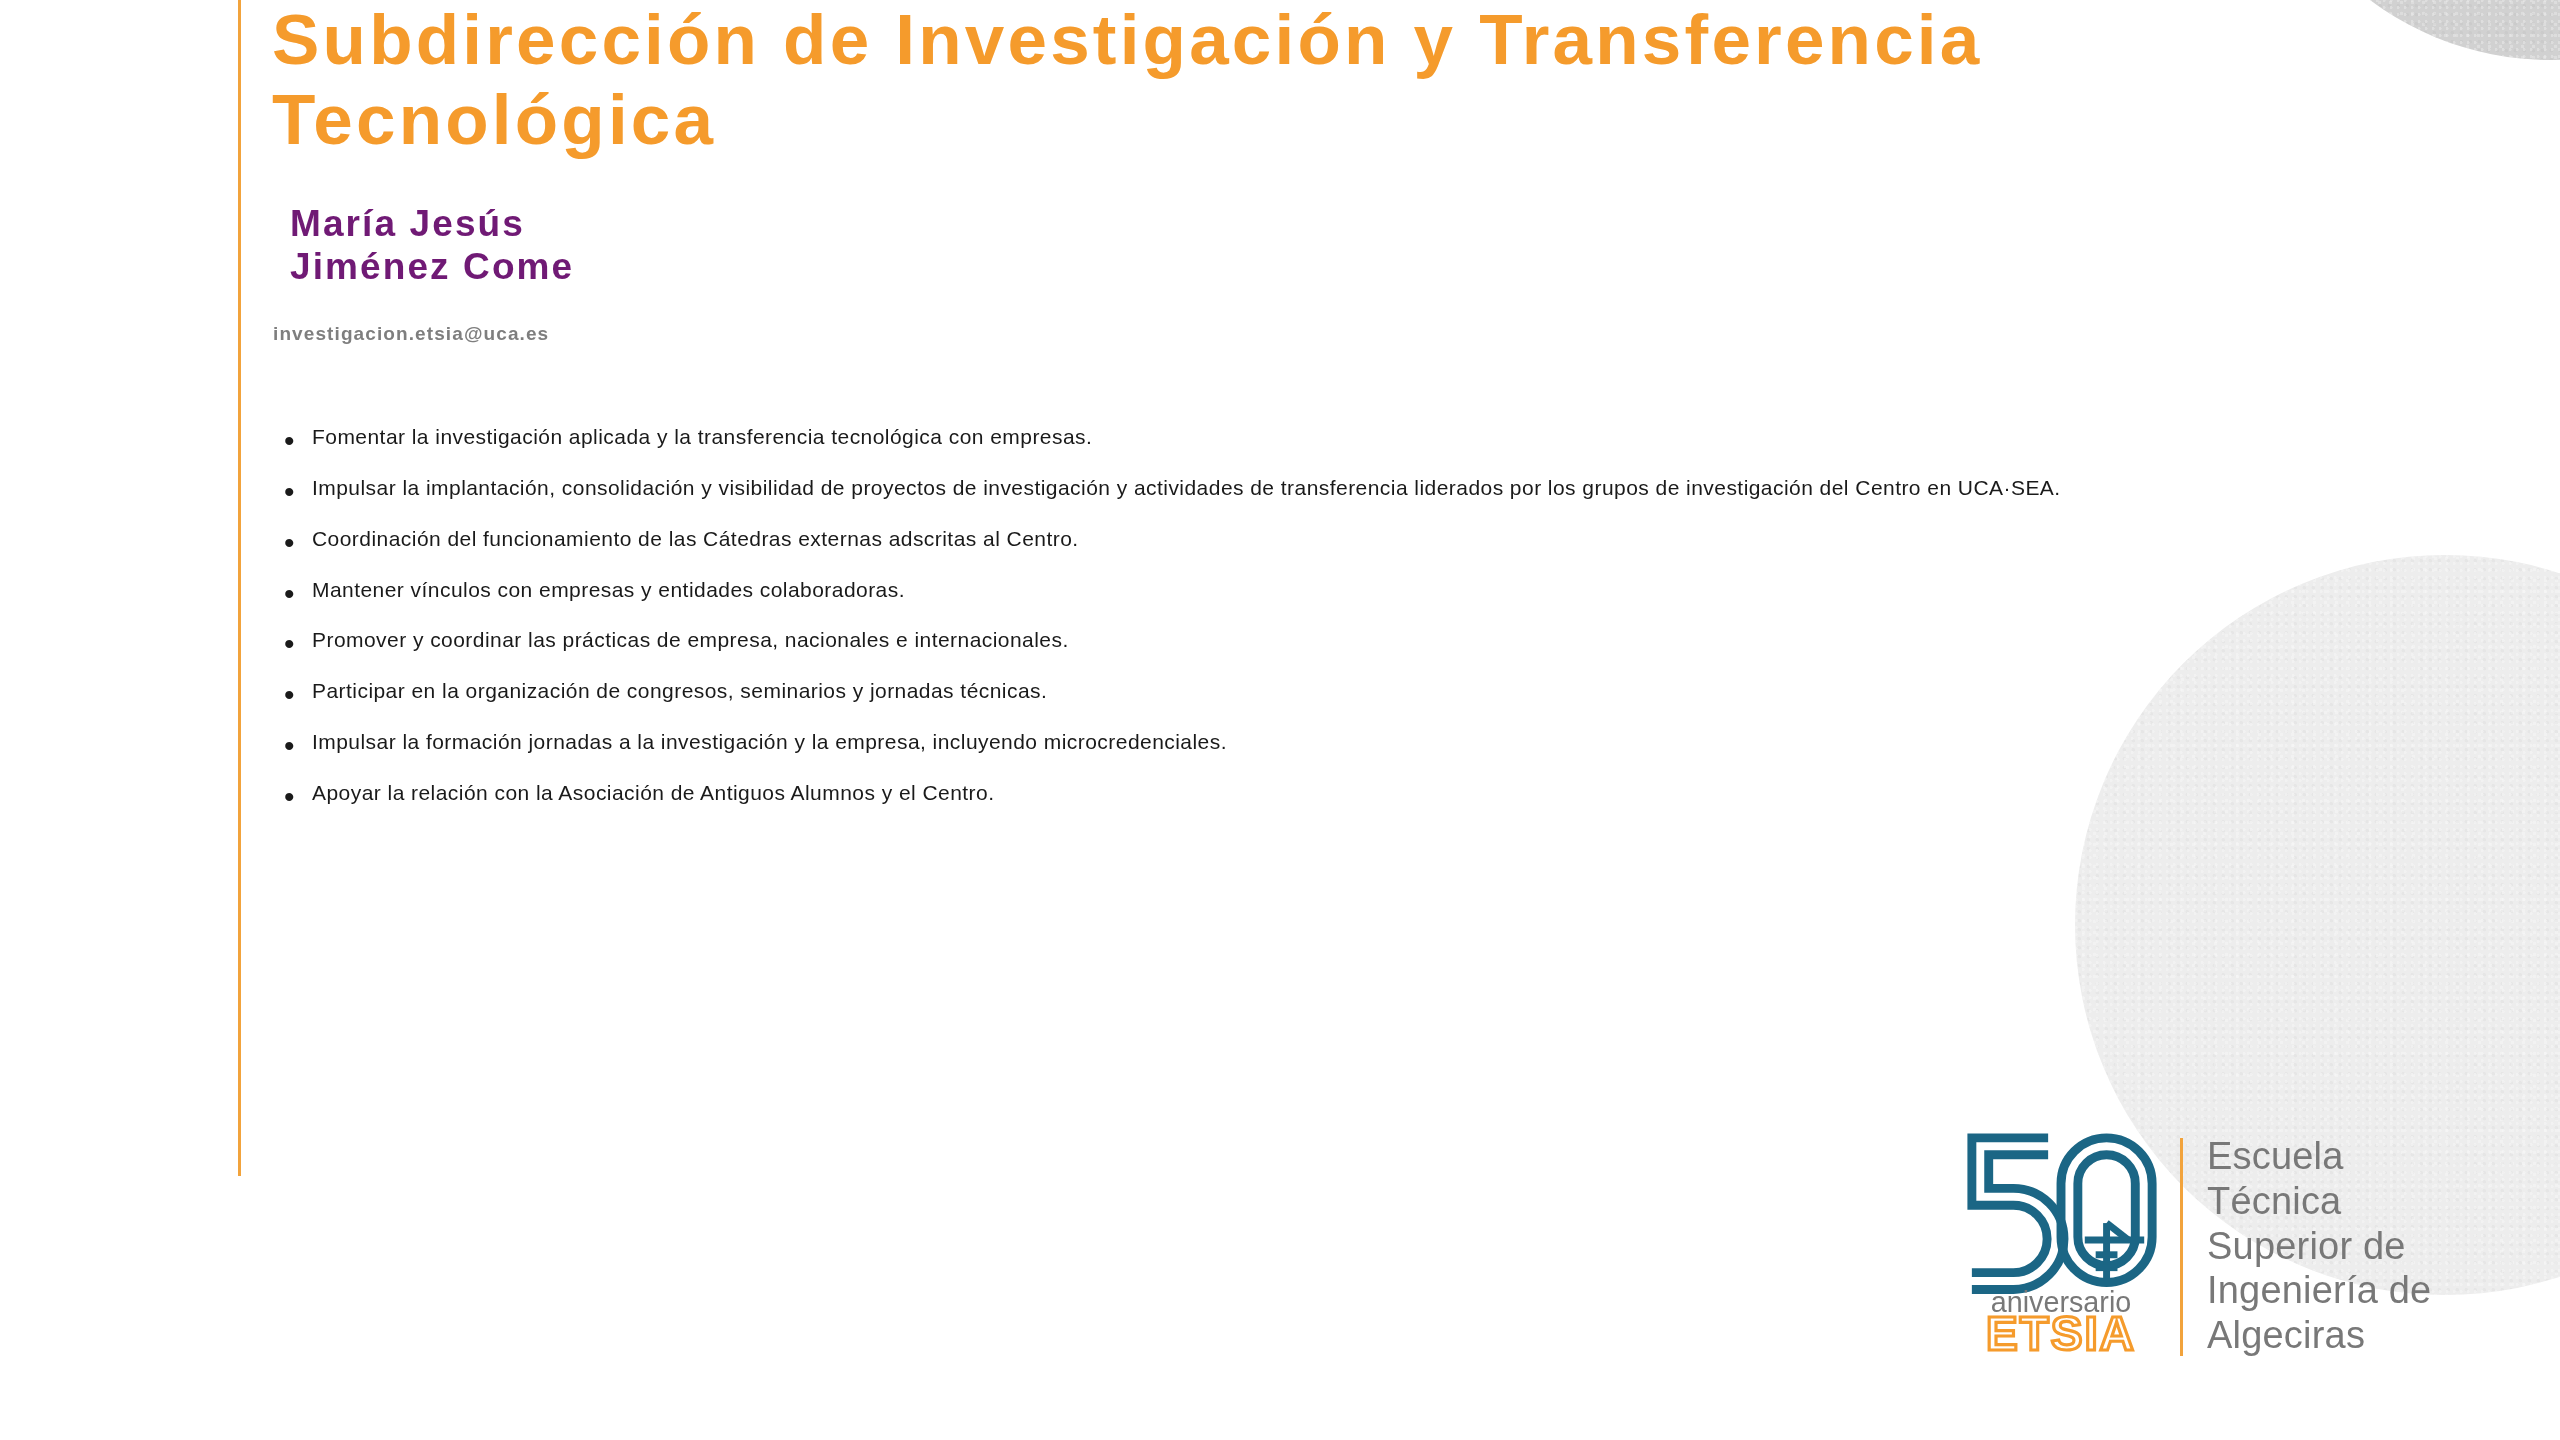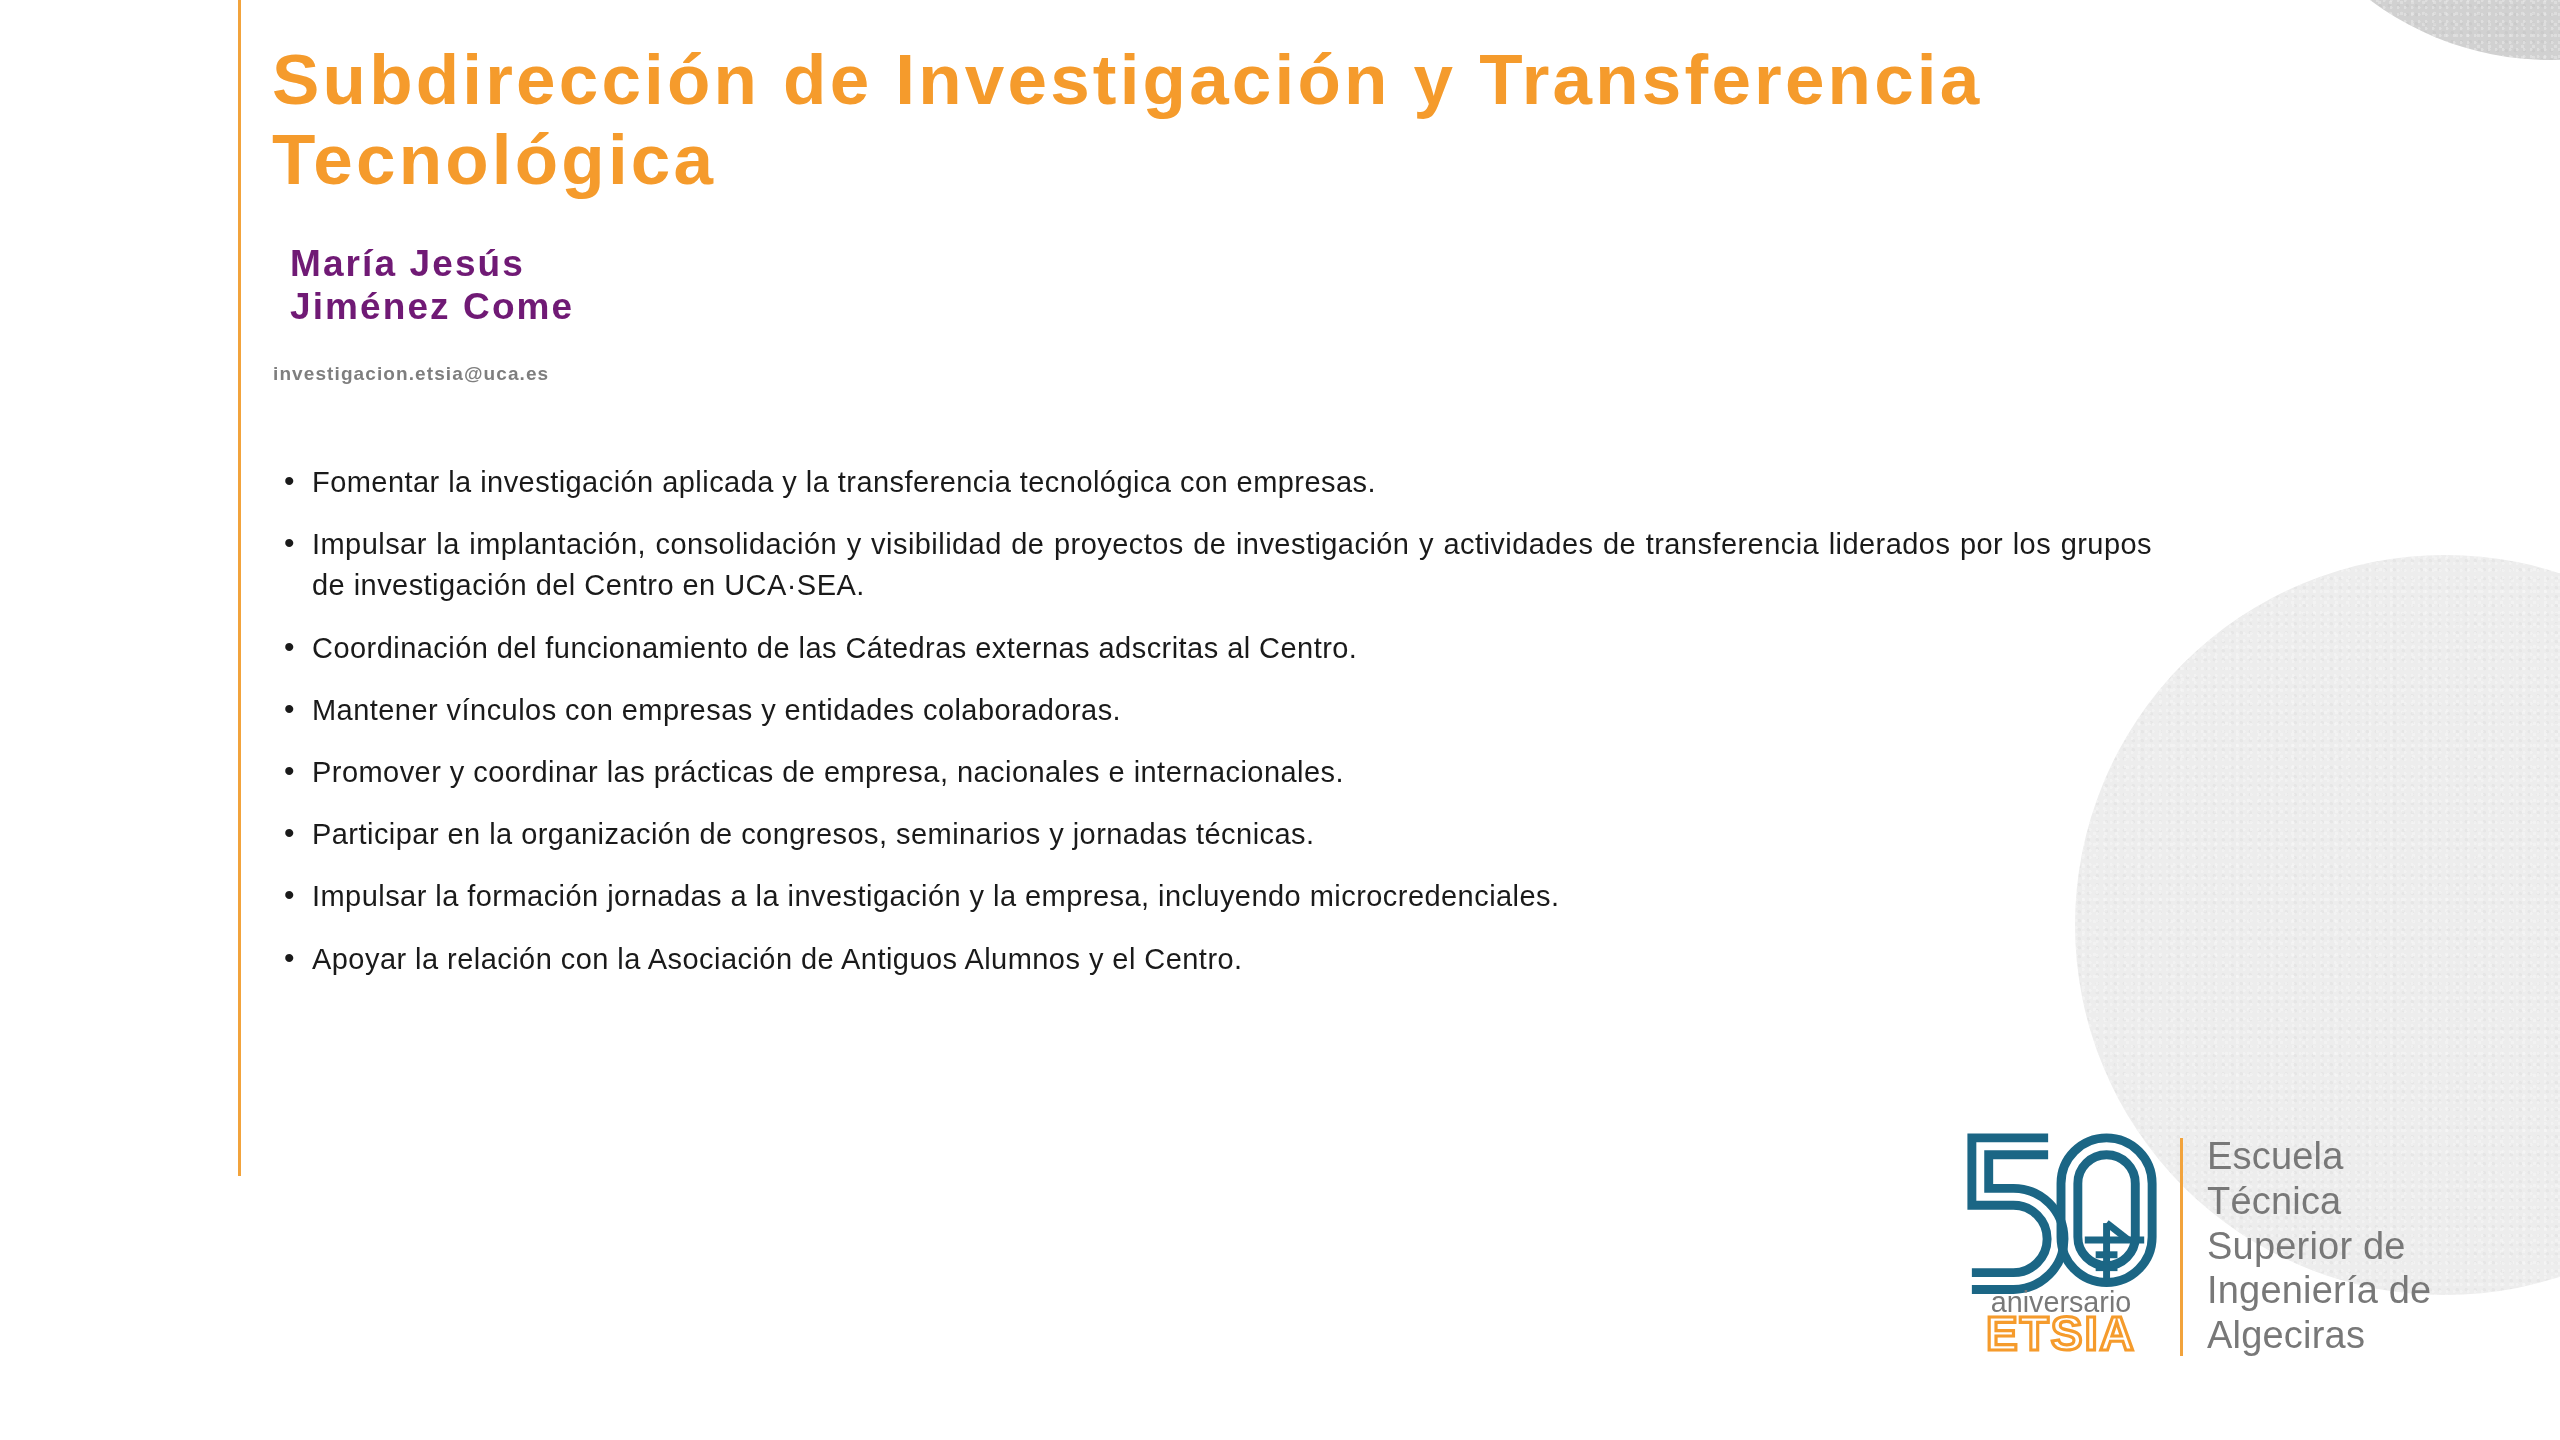--- a/index.html
+++ b/index.html
@@ -64,21 +64,20 @@
   
   .content {
     position: absolute;
     left: 272px;
     top: 0;
     width: 2060px;
   }
 
   .deck-title {
     margin: 0;
-    padding-top: 40px;
     color: #F59B2C;
     font-size: 71px;
     font-weight: 700;
     line-height: 1.12;
     letter-spacing: 3.2px;
     max-width: 2090px;
   }
 
   .presenter {
     margin: 18px;
@@ -105,21 +104,21 @@
     margin: 0;
     padding: 76px 0 0 0;
     list-style: none;
     width: 1880px;
   }
   .duty {
     position: relative;
     padding-left: 40px;
     margin-bottom: 21px;
     color: #1a1a1a;
-    font-size: 29px;
+    font-size: 21px;
     line-height: 1.42;
     letter-spacing: 0.45px;
     text-align: justify;
   }
   .duty.no-justify { text-align: left; }
   .duty::before {
     content: "\2022";
     position: absolute;
     left: 12px;
     top: -2px;

